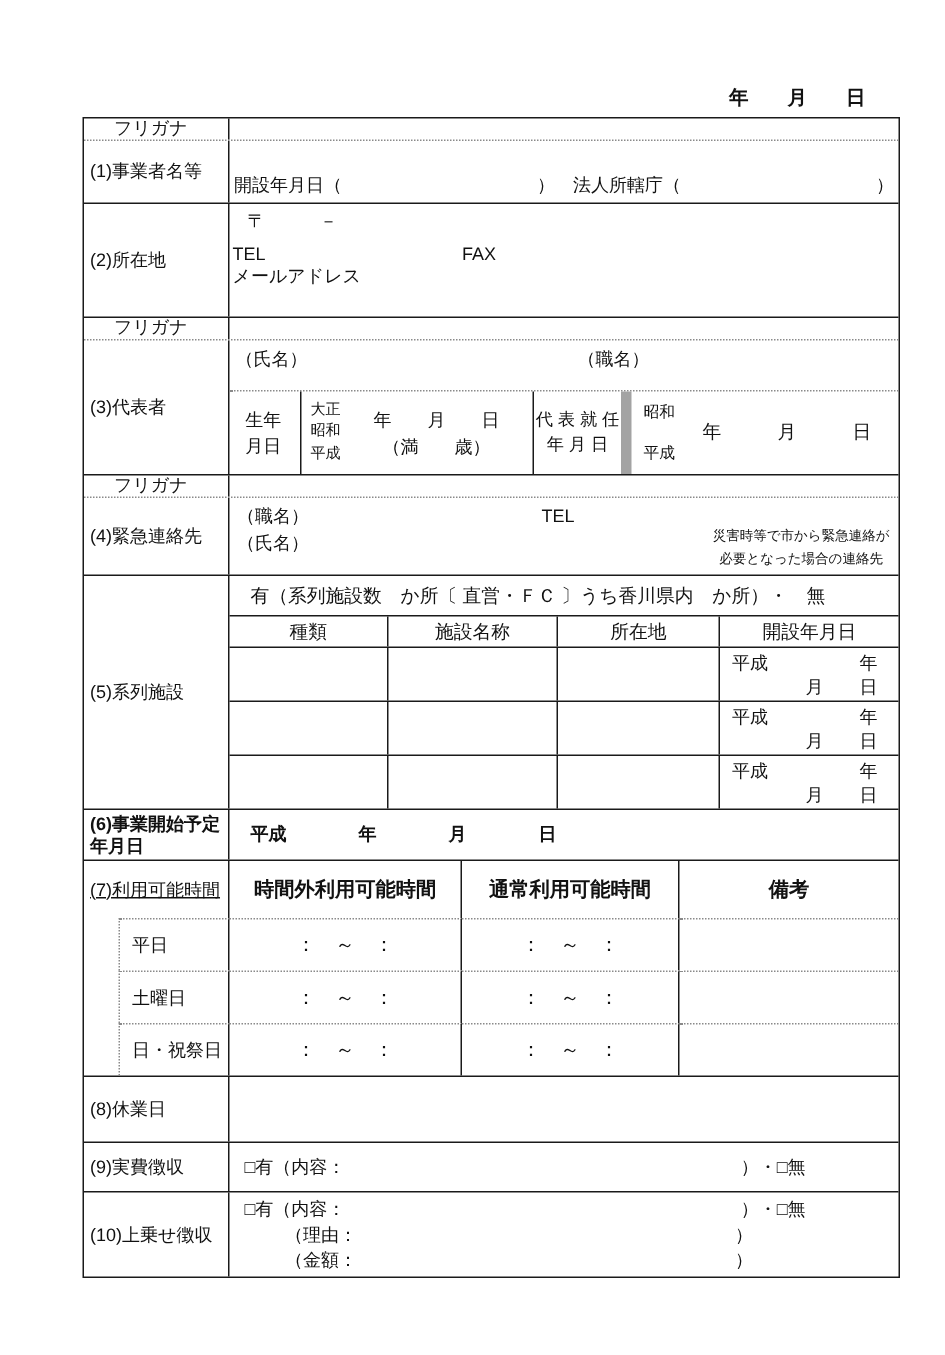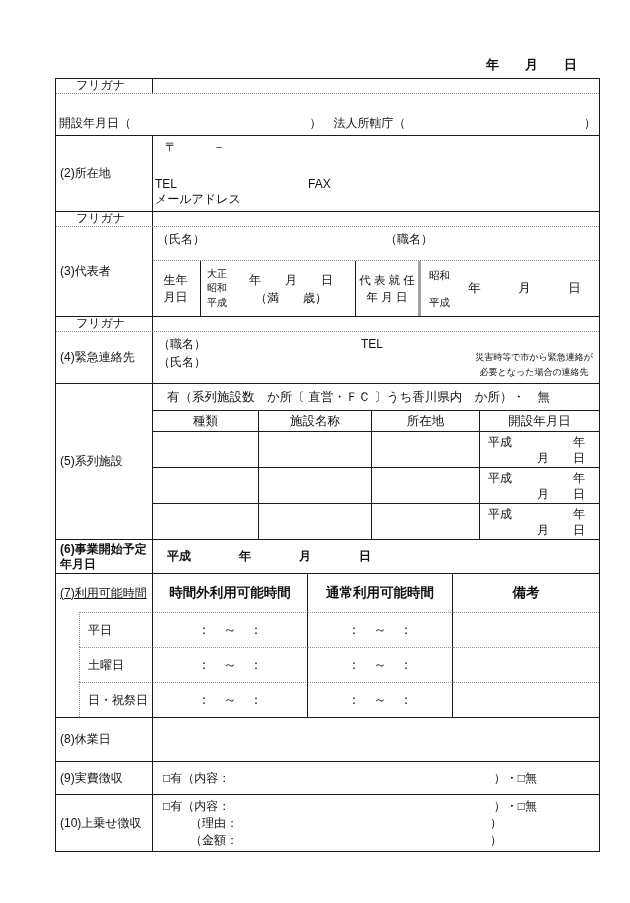--- a/index.html
+++ b/index.html
@@ -32,31 +32,31 @@
 
   
   .r1 { height:42px; }
   .r1 .line { display:flex; justify-content:space-between; padding:0 3px 3px 3px; margin-top:auto; }
   
   .r2 { height:76px; }
   .r2 .inner { padding:2px 2px 2px 2px; display:flex; flex-direction:column; height:100%; }
   .r2 .postal { margin:1px 0 0 10px; }
   .r2 .telfax { display:flex; margin-top:auto; }
   .r2 .fax { margin-left:131px; }
-  .r2 .email { margin-bottom:1px; }
+  .r2 .email { margin-bottom:16px; }
   
   .r3a { height:33px; display:flex; padding:4px 4px 0 4px; }
   .r3a .title { margin-left:180px; }
   .r3b { height:56px; display:flex; }
   .cell-birthlbl { flex:0 0 48px; border-right:1px solid #1a1a1a; display:flex; align-items:center; justify-content:center; }
   .cell-birthlbl span { display:inline-block; width:26px; line-height:1.35; text-align:left; }
   .cell-eradate { flex:0 0 155px; border-right:1px solid #1a1a1a; display:flex; align-items:center; }
   .erastack3 { font-size:10px; line-height:1.45; margin-left:6px; }
   .eradate-main { flex:1; text-align:center; line-height:1.5; }
-  .cell-appoint { flex:0 0 65px; border-right:3px solid #a3a3a3; display:flex; flex-direction:column; justify-content:center; align-items:center; font-size:11.5px; line-height:1.45; }
+  .cell-appoint { flex:0 0 65px; border-right:7px solid #a3a3a3; display:flex; flex-direction:column; justify-content:center; align-items:center; font-size:11.5px; line-height:1.45; }
   .cell-appdate { flex:1; display:flex; align-items:center; }
   .erastack2 { font-size:10.5px; line-height:2.5; margin-left:8px; }
   .appdate-main { flex:1; text-align:center; font-size:12.5px; }
   
   .r4 { height:52px; }
   .r4 .inner { position:relative; flex:1; padding:3px 0 0 5px; line-height:1.5; }
   .r4 .l1 { display:flex; }
   .r4 .tel { margin-left:155px; }
   .r4 .note { position:absolute; right:6px; bottom:3px; font-size:9px; line-height:1.65; text-align:center; }
   
@@ -97,20 +97,21 @@
   <div class="date-line ws">年　　月　　日</div>
 
   <div class="form">
 
     <div class="row furirow">
       <div class="furi-lbl">フリガナ</div>
       <div class="fill"></div>
     </div>
 
     <div class="row r1 bt-d">
+      <div class="lbl">(1)事業者名等</div>
       <div class="col">
         <div class="line">
           <span class="ws">開設年月日（</span>
           <span class="ws">）　法人所轄庁（</span>
           <span class="ws">）</span>
         </div>
       </div>
     </div>
 
     <div class="row r2 bt-s">

